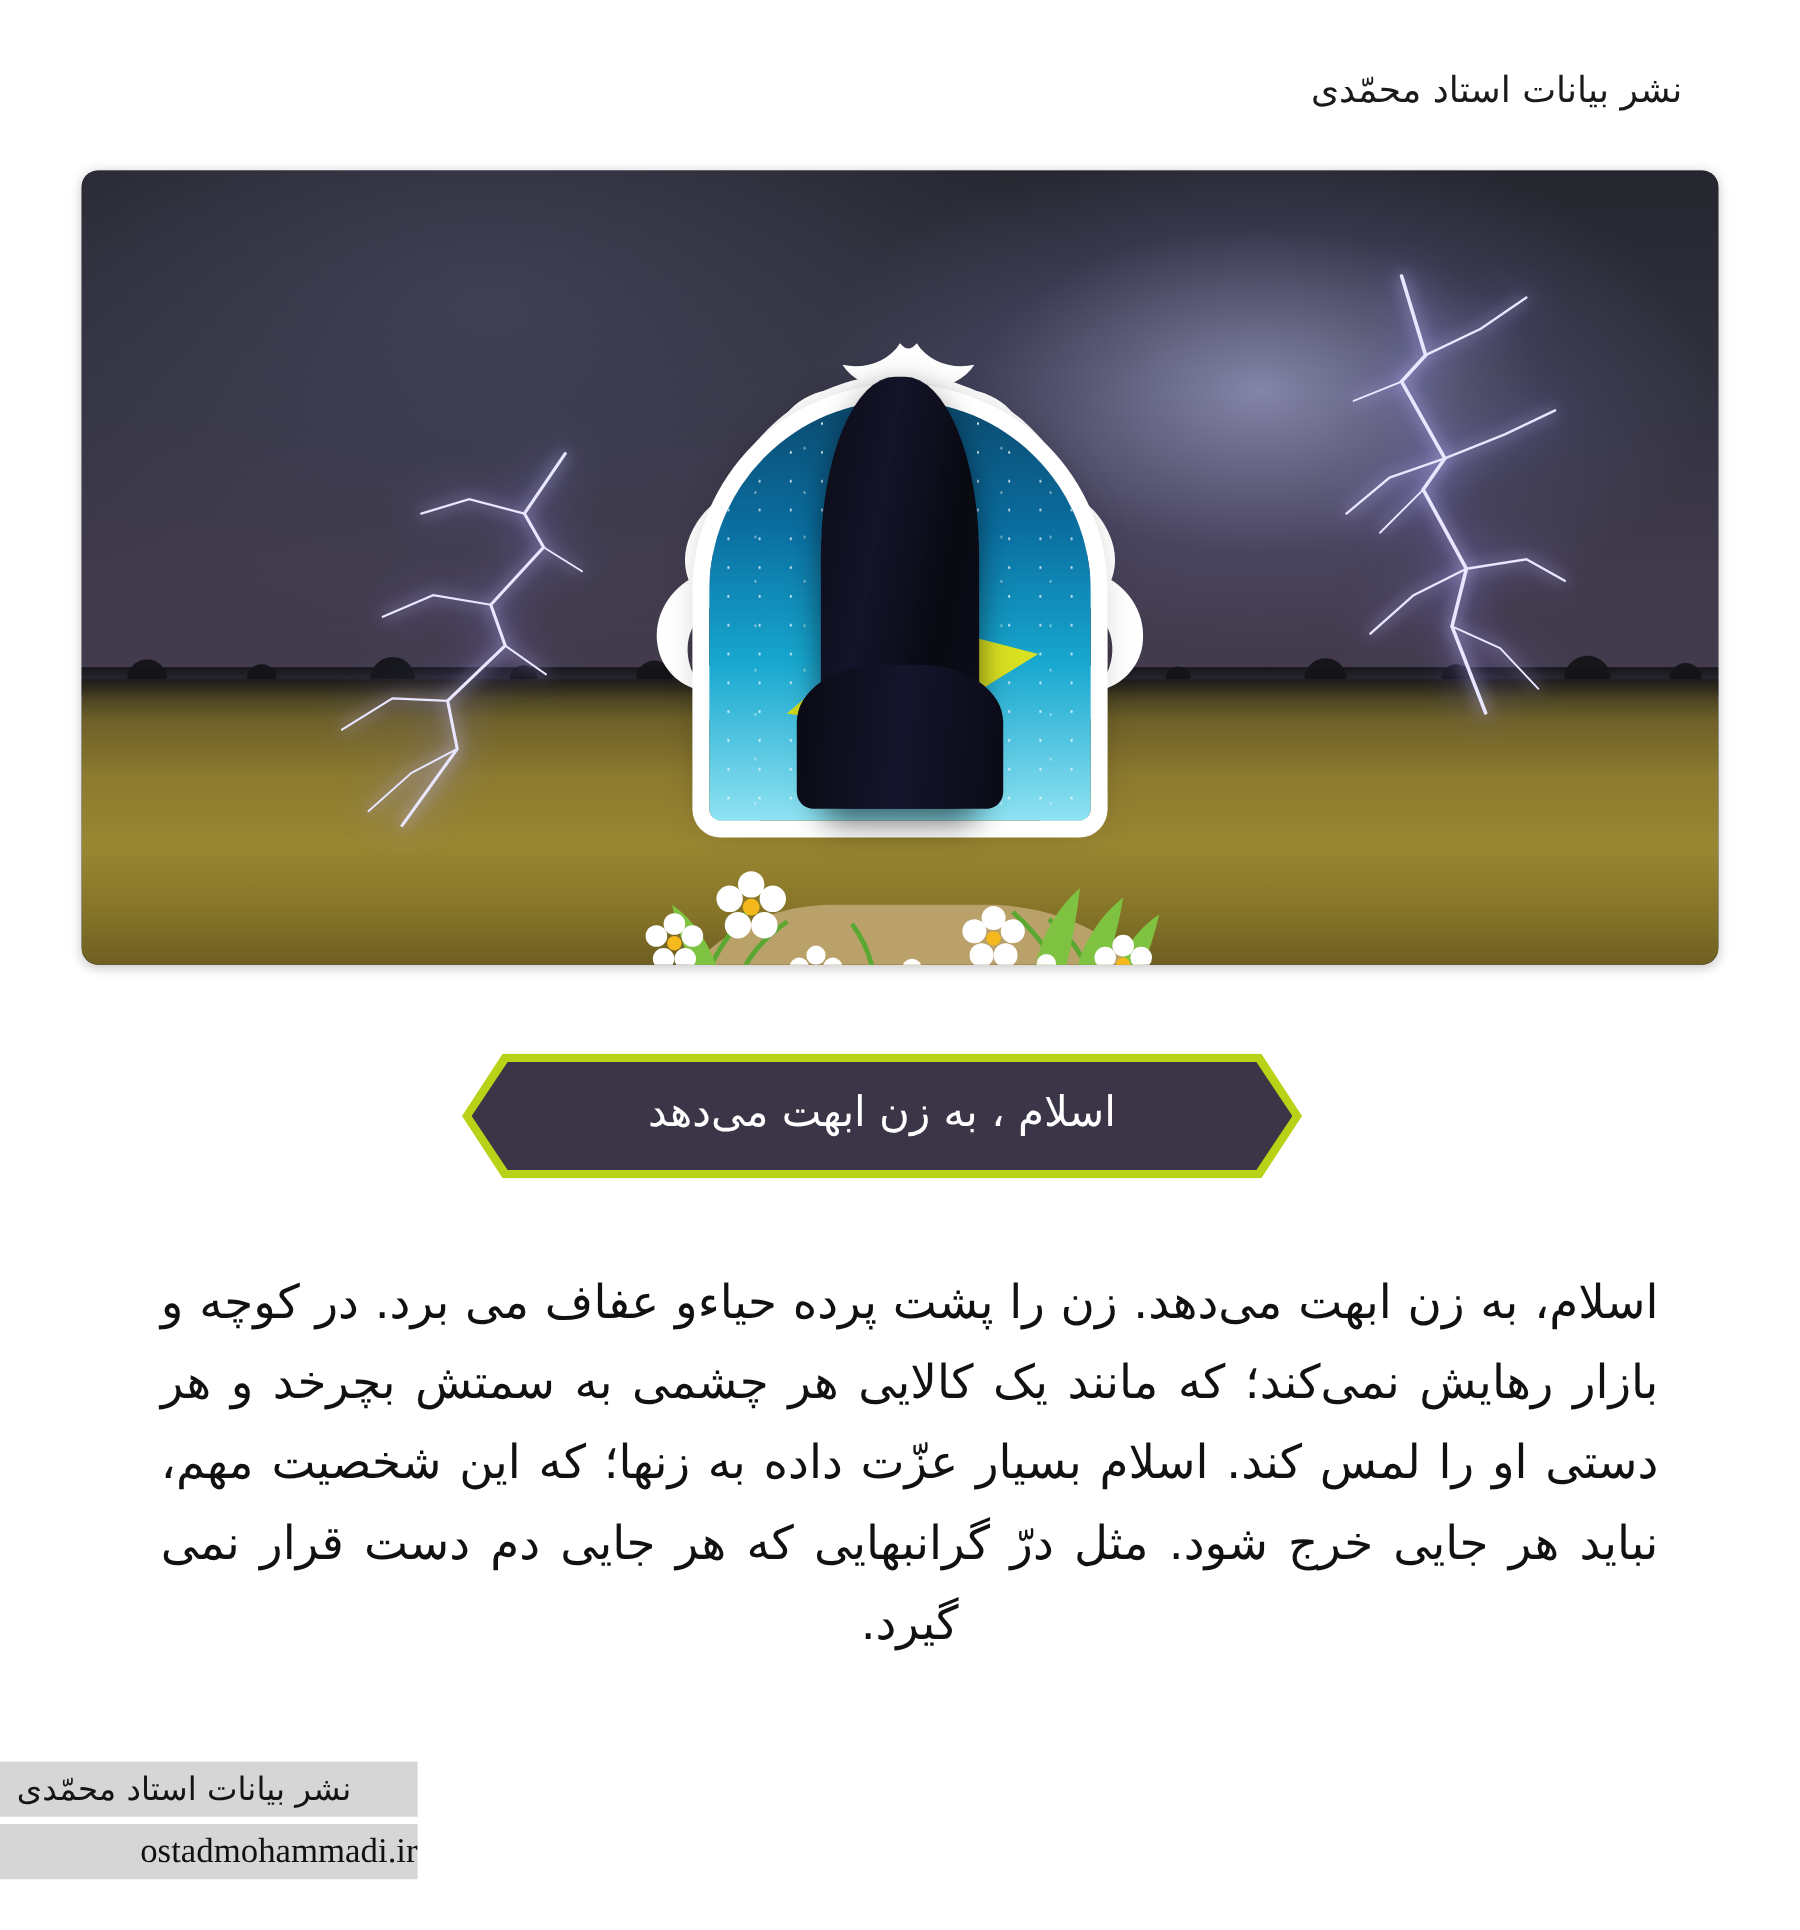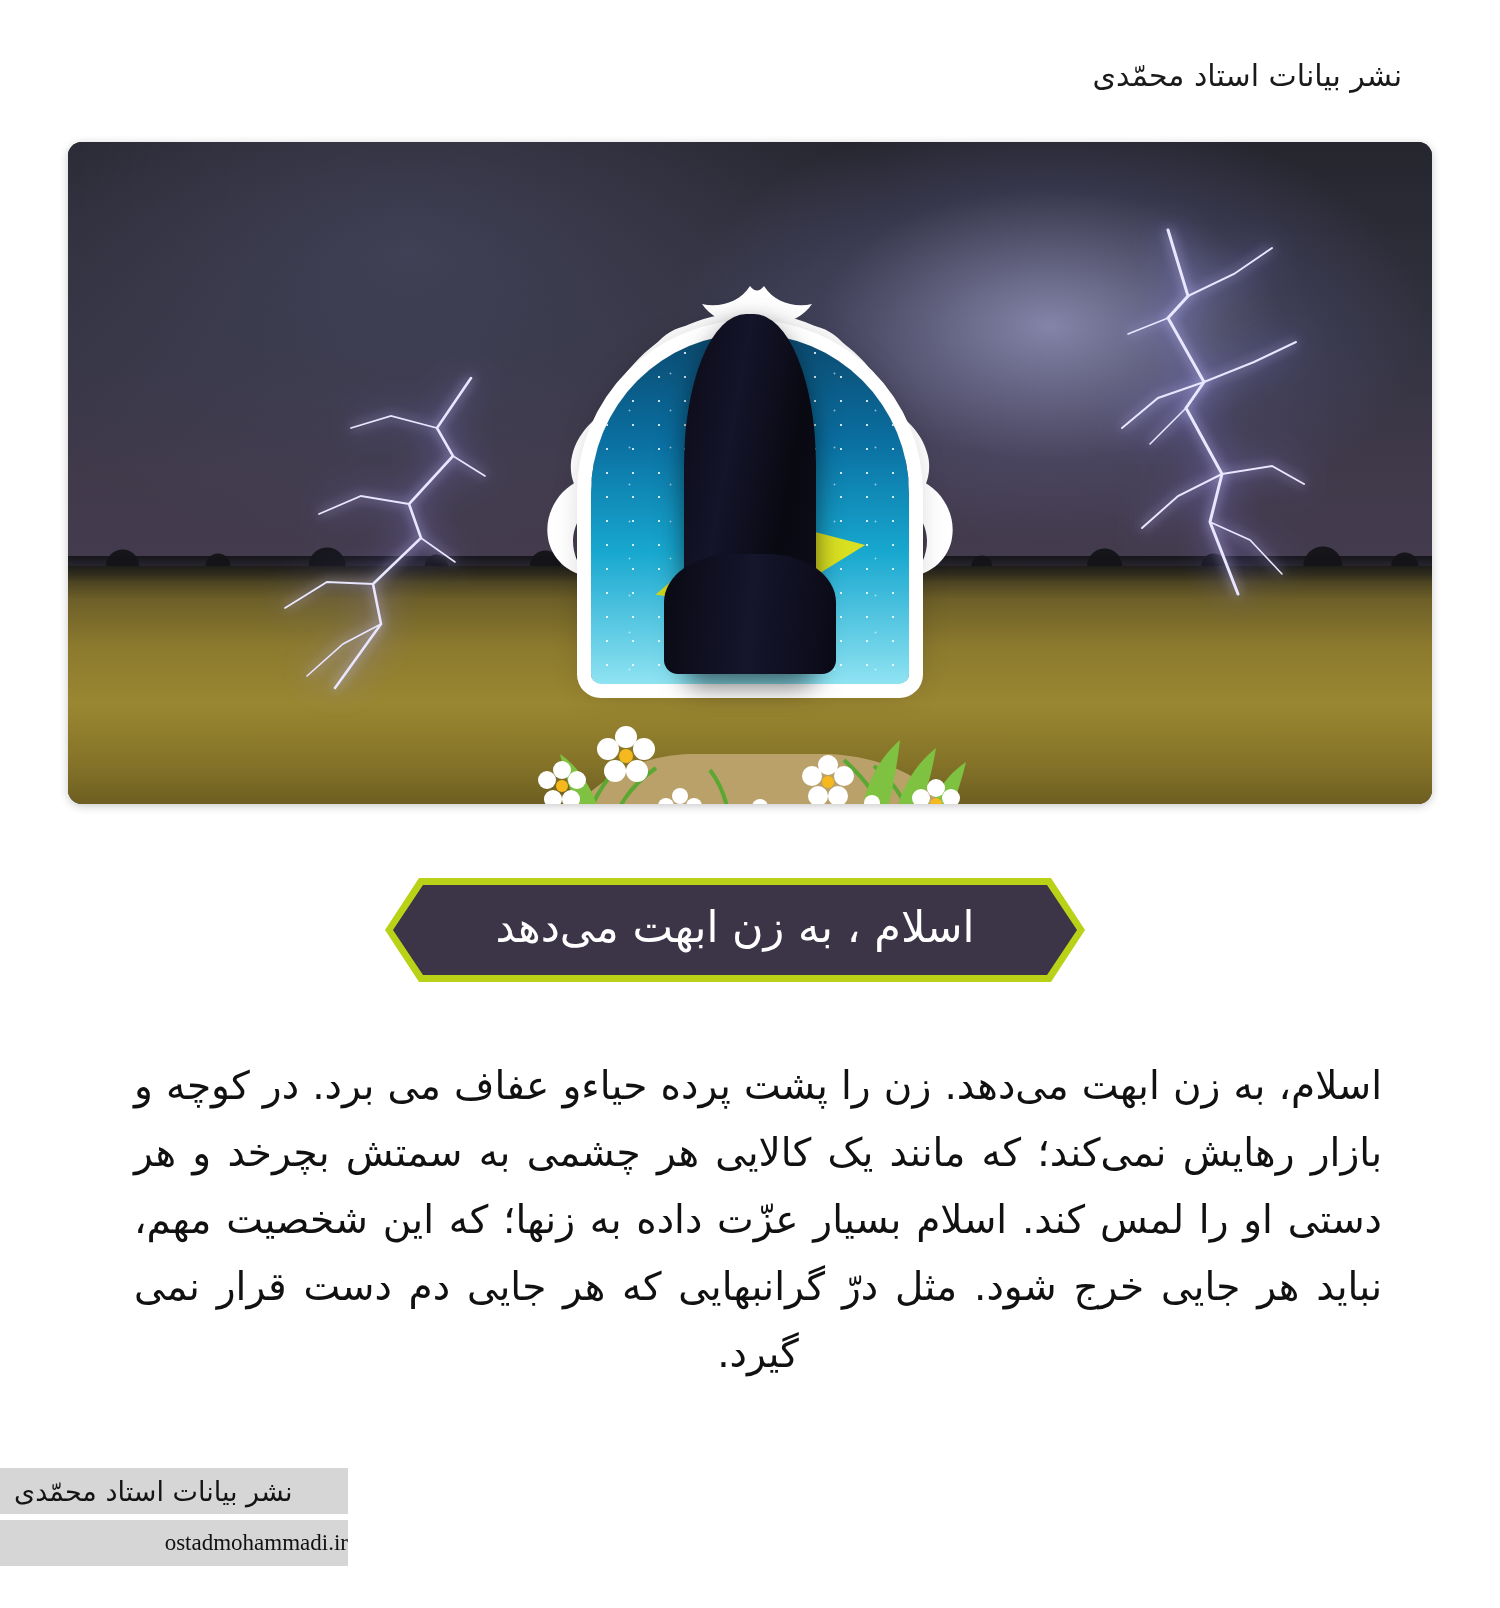--- a/index.html
+++ b/index.html
@@ -196,21 +196,21 @@
     position: absolute;
     left: 8px; right: 8px; top: 7px; bottom: 7px;
     background: #3b3547;
     clip-path: polygon(0 50%, 30px 0, 654px 0, 684px 50%, 654px 100%, 30px 100%);
     display: flex;
     align-items: center;
     justify-content: center;
   }
   .ribbon-text {
     color: #ffffff;
-    font-size: 43px;
+    font-size: 35px;
     direction: rtl;
     white-space: nowrap;
     letter-spacing: -1px;
     padding-bottom: 6px;
   }
 
   
   .body-text {
     position: absolute;
     left: 118px;
@@ -253,21 +253,21 @@
     width: 348px;
     height: 46px;
     background: #d6d6d6;
     display: flex;
     align-items: center;
     padding-left: 38px;
     box-sizing: border-box;
   }
   .footer-site span {
     font-family: "Liberation Serif", serif;
-    font-size: 23px;
+    font-size: 29px;
     color: #111111;
     direction: ltr;
     margin-left: 26px;
   }
 </style>
 </head>
 <body>
 
 <div class="top-brand">نشر بیانات استاد محمّدی</div>
 

